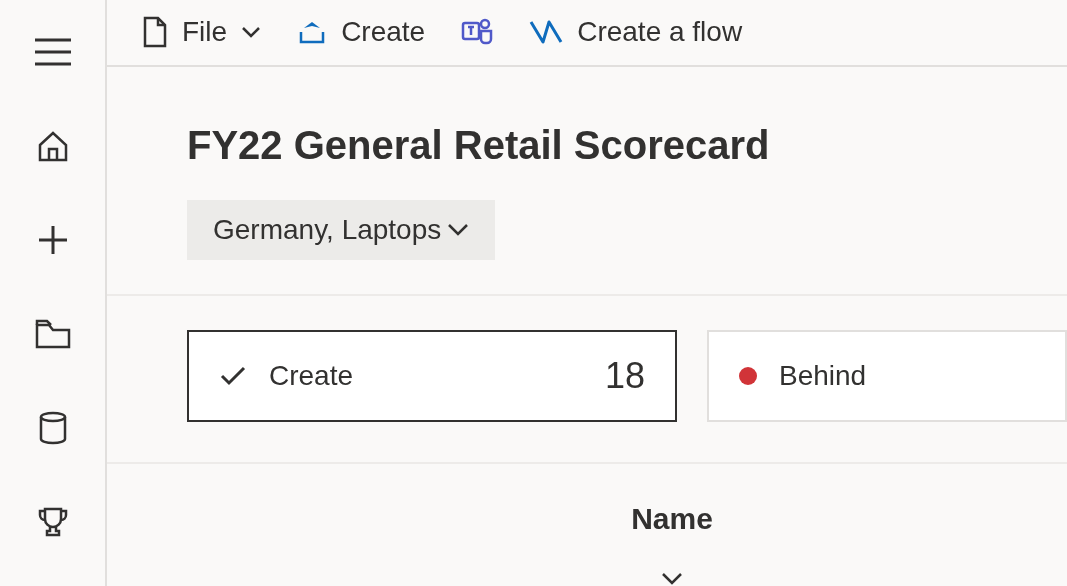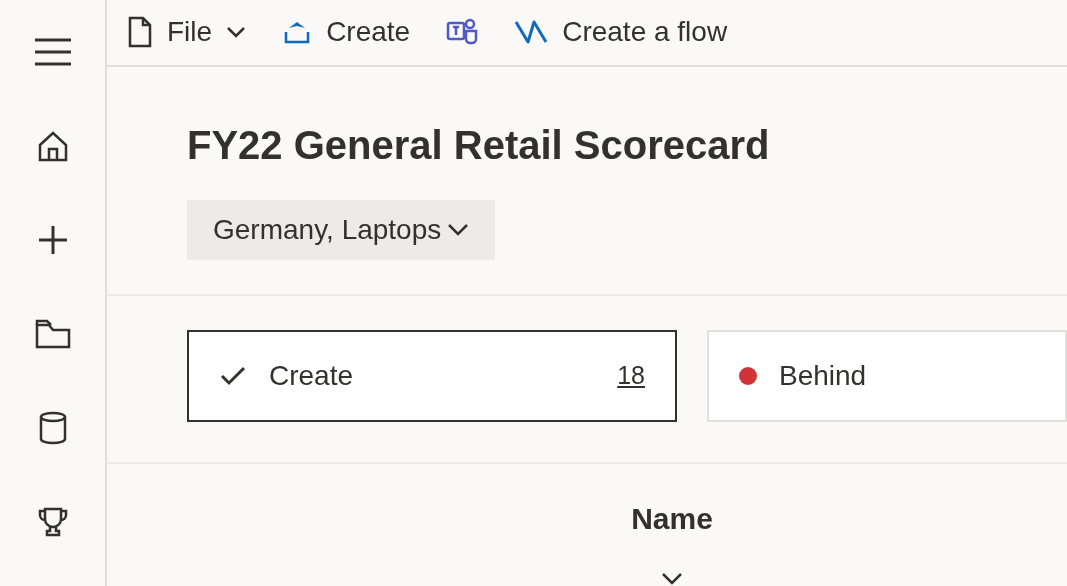--- a/index.html
+++ b/index.html
@@ -1,30 +1,30 @@
 <!DOCTYPE html>
 <html><head>
   <meta charset="utf-8">
   <style>
     * { box-sizing: border-box; margin: 0; padding: 0; }
     html, body { width: 1067px; height: 586px; font-family: "Segoe UI", Arial, sans-serif; background: #faf9f8; color: #323130; overflow: hidden; }
     .app { display: flex; width: 100%; height: 100%; }
     .nav-rail { width: 108px; background: #faf9f8; display: flex; flex-direction: column; align-items: center; padding-top: 30px; gap: 50px; }
     .nav-rail .rail-item { width: 44px; height: 44px; display: flex; align-items: center; justify-content: center; color: #323130; cursor: pointer; }
     .main { flex: 1; display: flex; flex-direction: column; border-left: 2px solid #e1dfdd; }
-    .toolbar { height: 80px; display: flex; align-items: center; gap: 36px; padding-left: 20px; border-bottom: 2px solid #e1dfdd; background: #faf9f8; }
+    .toolbar { height: 80px; display: flex; align-items: center; gap: 36px; padding-left: 35px; border-bottom: 2px solid #e1dfdd; background: #faf9f8; }
     .toolbar .tb-item { display: flex; align-items: center; gap: 14px; font-size: 28px; color: #323130; cursor: pointer; }
     .header { padding: 40px 0 0 80px; margin-top: 16px; }
     .header h1 { font-size: 40px; font-weight: 600; color: #323130; }
     .filter-pill { margin-top: 32px; display: inline-flex; align-items: center; gap: 6px; background: #ecebe9; padding: 14px 26px; font-size: 28px; cursor: pointer; }
     .divider { height: 2px; background: #edebe9; margin-top: 34px; }
     .cards-row { display: flex; gap: 30px; padding: 34px 0 0 80px; }
     .card { height: 92px; display: flex; align-items: center; background: #ffffff; border: 2px solid #c8c6c4; padding: 0 30px; font-size: 28px; gap: 22px; cursor: pointer; }
     .card.metrics { width: 490px; border-color: #323130; justify-content: flex-start; }
-    .card.metrics .count { margin-left: auto; font-size: 25px; text-decoration: underline; }
+    .card.metrics .count { margin-left: auto; font-size: 36px; }
     .card.status { min-width: 360px; border-color: #e1dfdd; }
     .status-dot { width: 18px; height: 18px; border-radius: 50%; background: #d13438; display: inline-block; }
     .wide-divider { height: 3px; background: #edebe9; margin-top: 40px; }
     .column-header { padding: 38px 0 0 170px; display: flex; align-items: center; gap: 36px; font-size: 30px; font-weight: 600; cursor: pointer; flex-direction: column; }
     svg { display: block; }
   </style>
 </head>
 <body>
 
 <div class="app">

